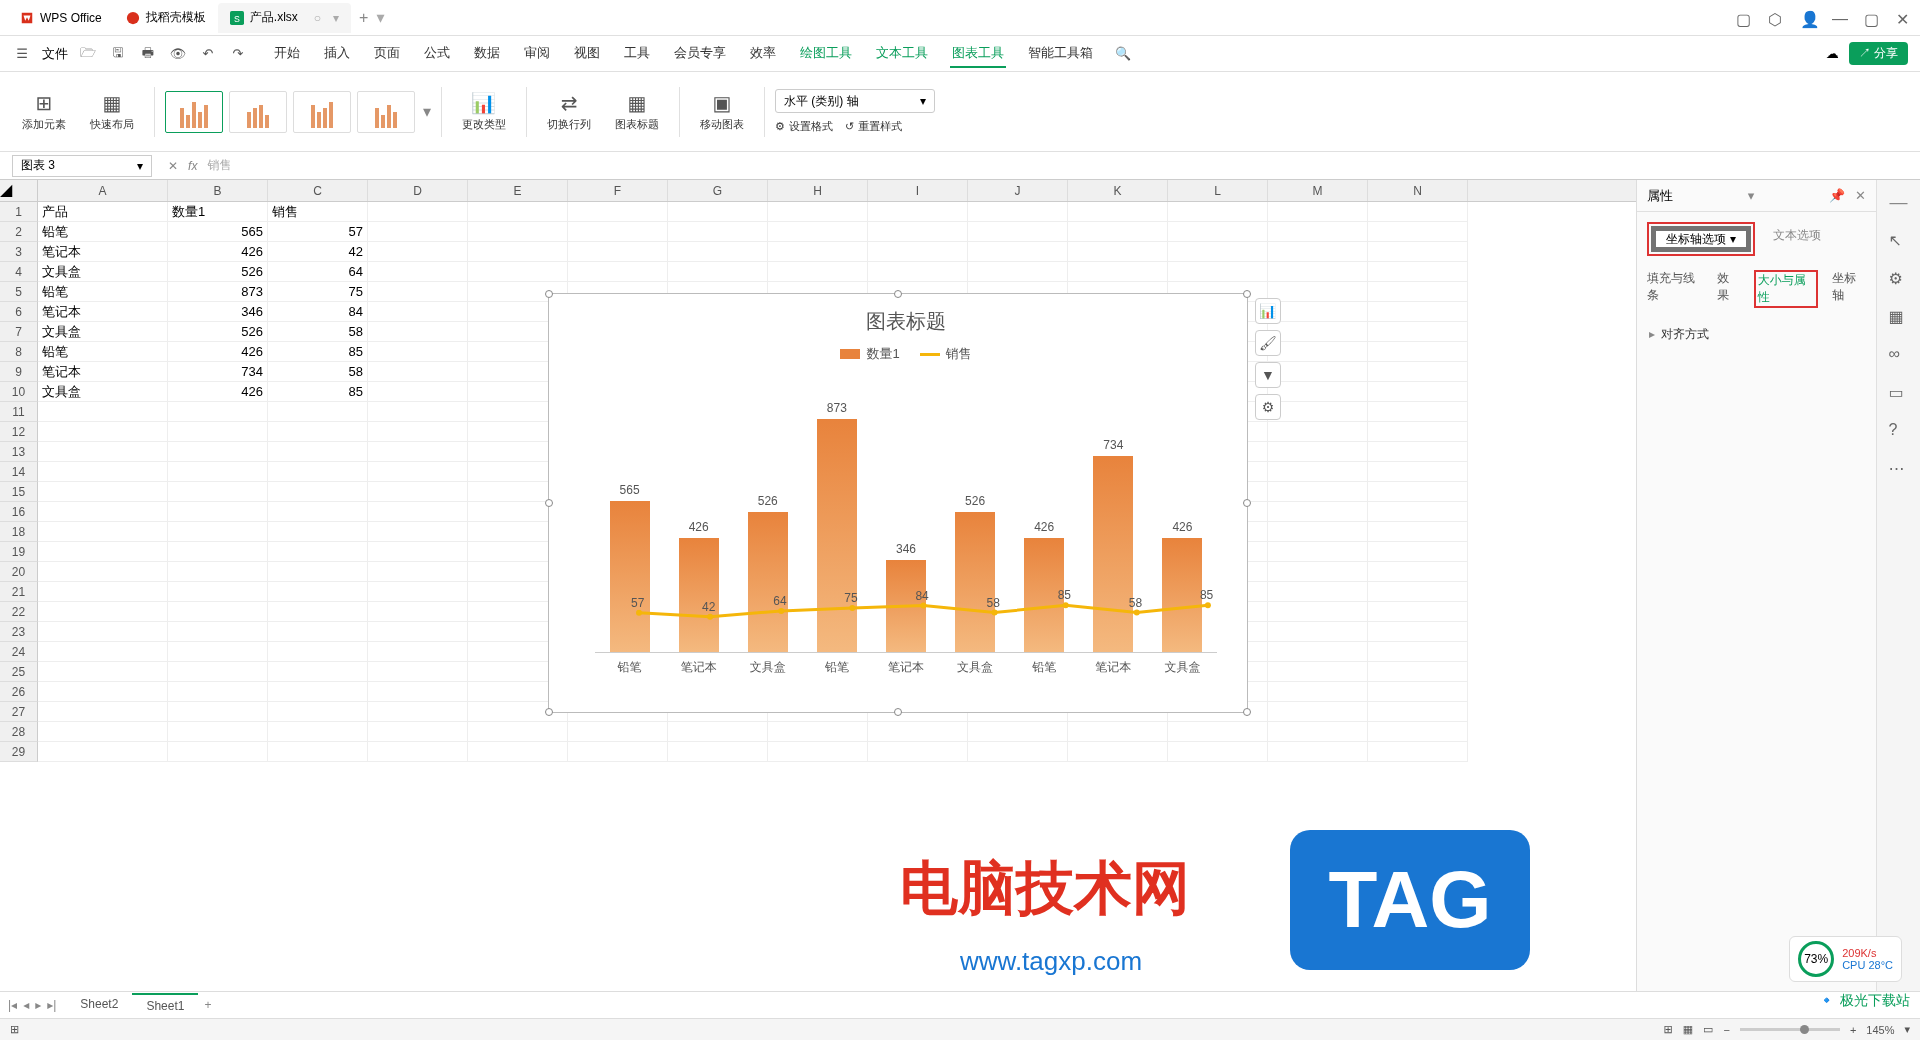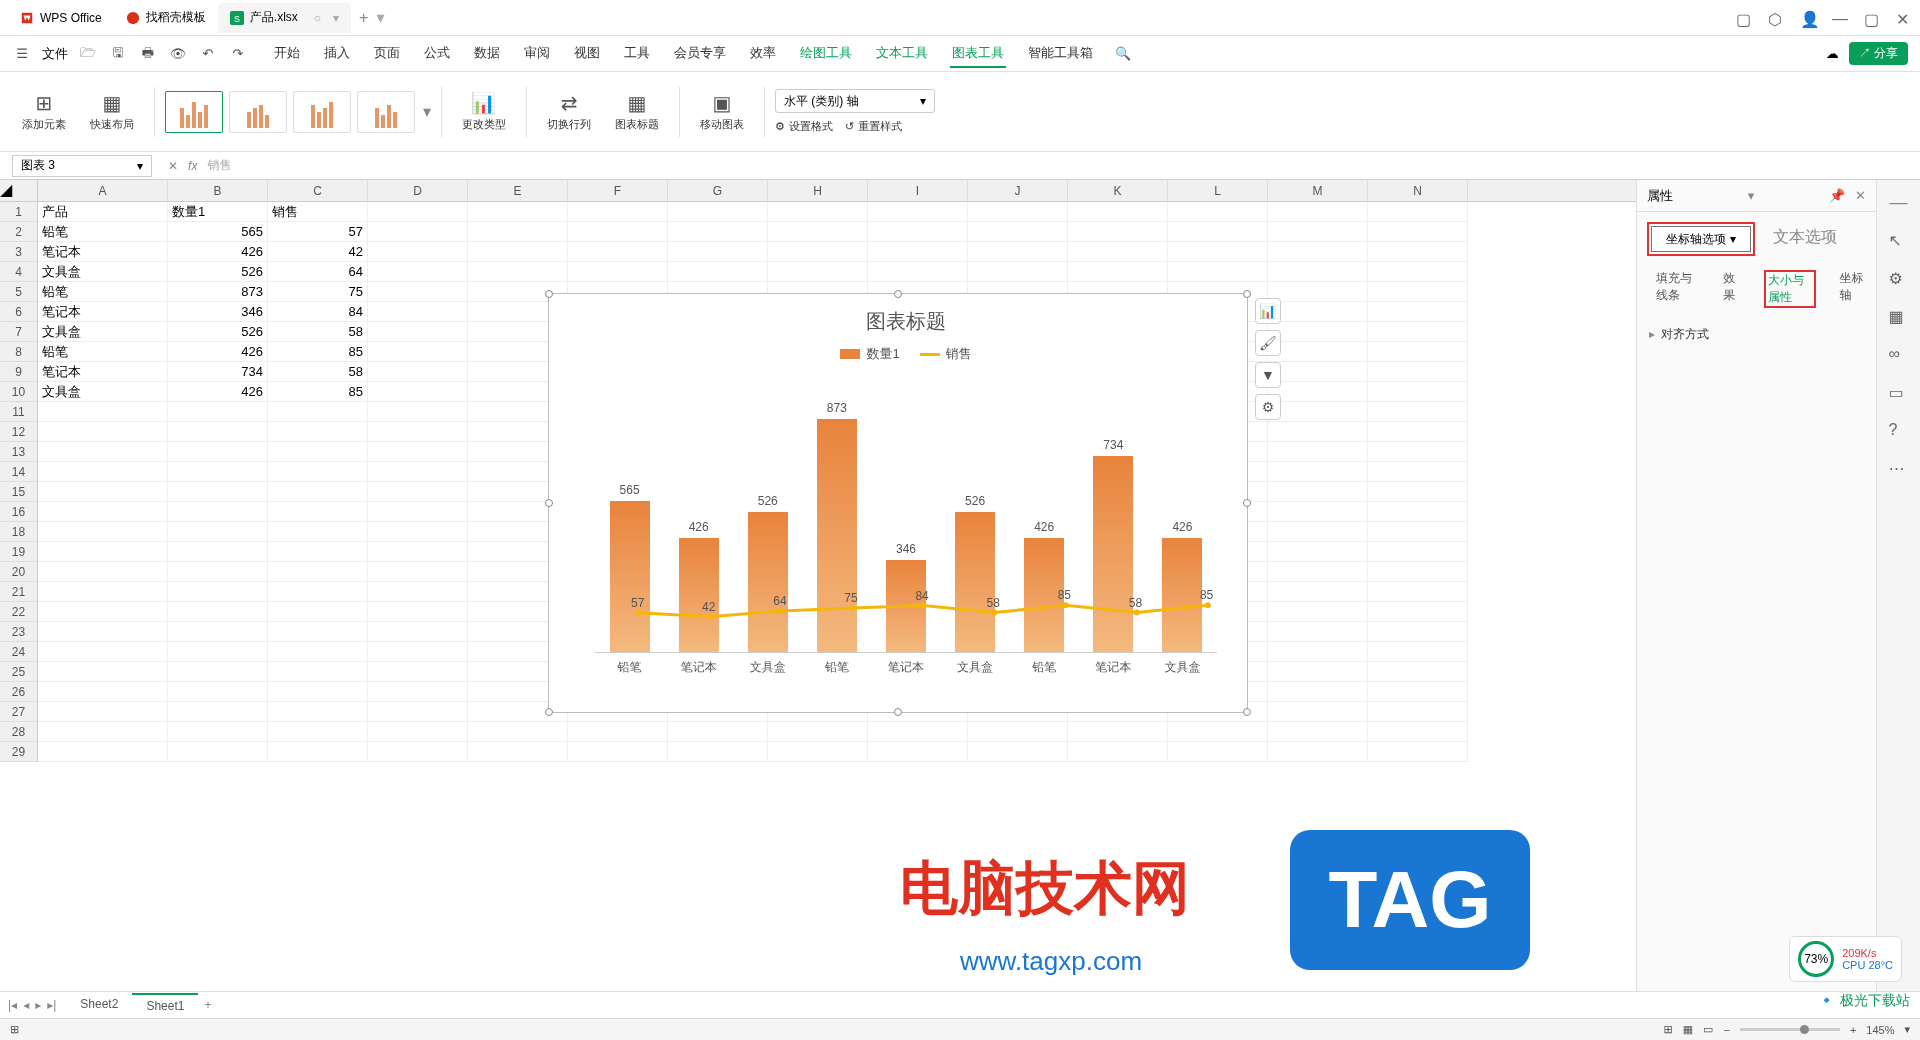--- a/index.html
+++ b/index.html
@@ -76,24 +76,24 @@
 .chart-xlabels { display: flex; justify-content: space-around; margin: 6px 30px 0; font-size: 12px; color: #555; }
 .chart-side-btns { position: absolute; right: -34px; top: 4px; display: flex; flex-direction: column; gap: 6px; }
 .chart-side-btn { width: 26px; height: 26px; border: 1px solid #ccc; border-radius: 4px; background: #fff; display: flex; align-items: center; justify-content: center; font-size: 14px; color: #555; cursor: pointer; }
 
 
 .right-panel { width: 240px; background: #fafafa; border-left: 1px solid #ddd; display: flex; flex-direction: column; }
 .panel-header { height: 32px; display: flex; align-items: center; justify-content: space-between; padding: 0 10px; font-size: 13px; border-bottom: 1px solid #e0e0e0; }
 .panel-header .icons { display: flex; gap: 10px; color: #888; }
 .panel-tabs { display: flex; padding: 10px 10px 6px; gap: 8px; }
 .panel-tab-box { border: 2px solid #d33; padding: 2px; }
-.panel-dropdown { width: 100px; height: 26px; border: 1px solid #737373; font-size: 12px; display: flex; align-items: center; justify-content: center; gap: 4px; background: #fff; }
-.panel-textopt { font-size: 16px; color: #888; padding: 5px 10px; }
+.panel-dropdown { width: 100px; height: 26px; border: 5px solid #737373; font-size: 12px; display: flex; align-items: center; justify-content: center; gap: 4px; background: #fff; }
+.panel-textopt { font-size: 12px; color: #888; padding: 5px 10px; }
 .panel-subtabs { display: flex; gap: 14px; padding: 8px 10px; font-size: 12px; }
-.panel-subtab { color: #555; cursor: pointer; margin-left: 9px; }
+.panel-subtab { color: #555; cursor: pointer; }
 .panel-subtab.active { color: #0a9e5b; }
 .panel-subtab.boxed { border: 2px solid #d33; padding: 0 2px; }
 .panel-section { padding: 10px 12px; font-size: 12px; color: #333; }
 .panel-section .arrow { margin-right: 6px; color: #888; }
 
 
 .side-tools { width: 44px; background: #f5f5f5; display: flex; flex-direction: column; align-items: center; gap: 18px; padding-top: 12px; border-left: 1px solid #e0e0e0; }
 .side-tool { width: 20px; height: 20px; color: #666; cursor: pointer; }
 
 

